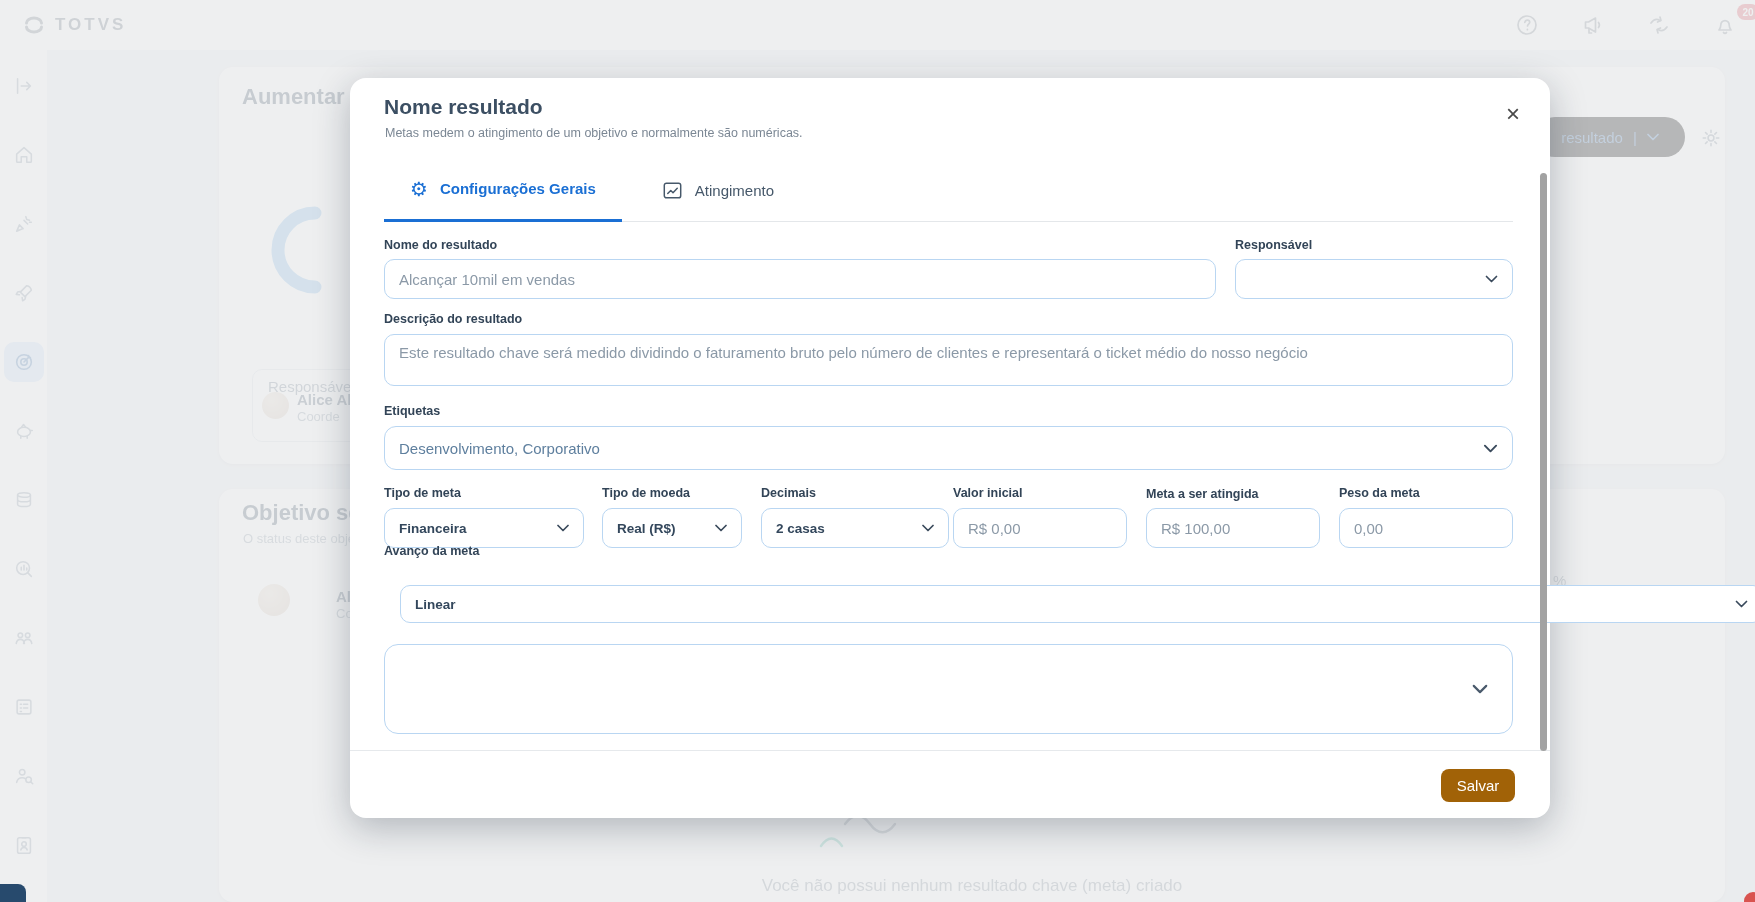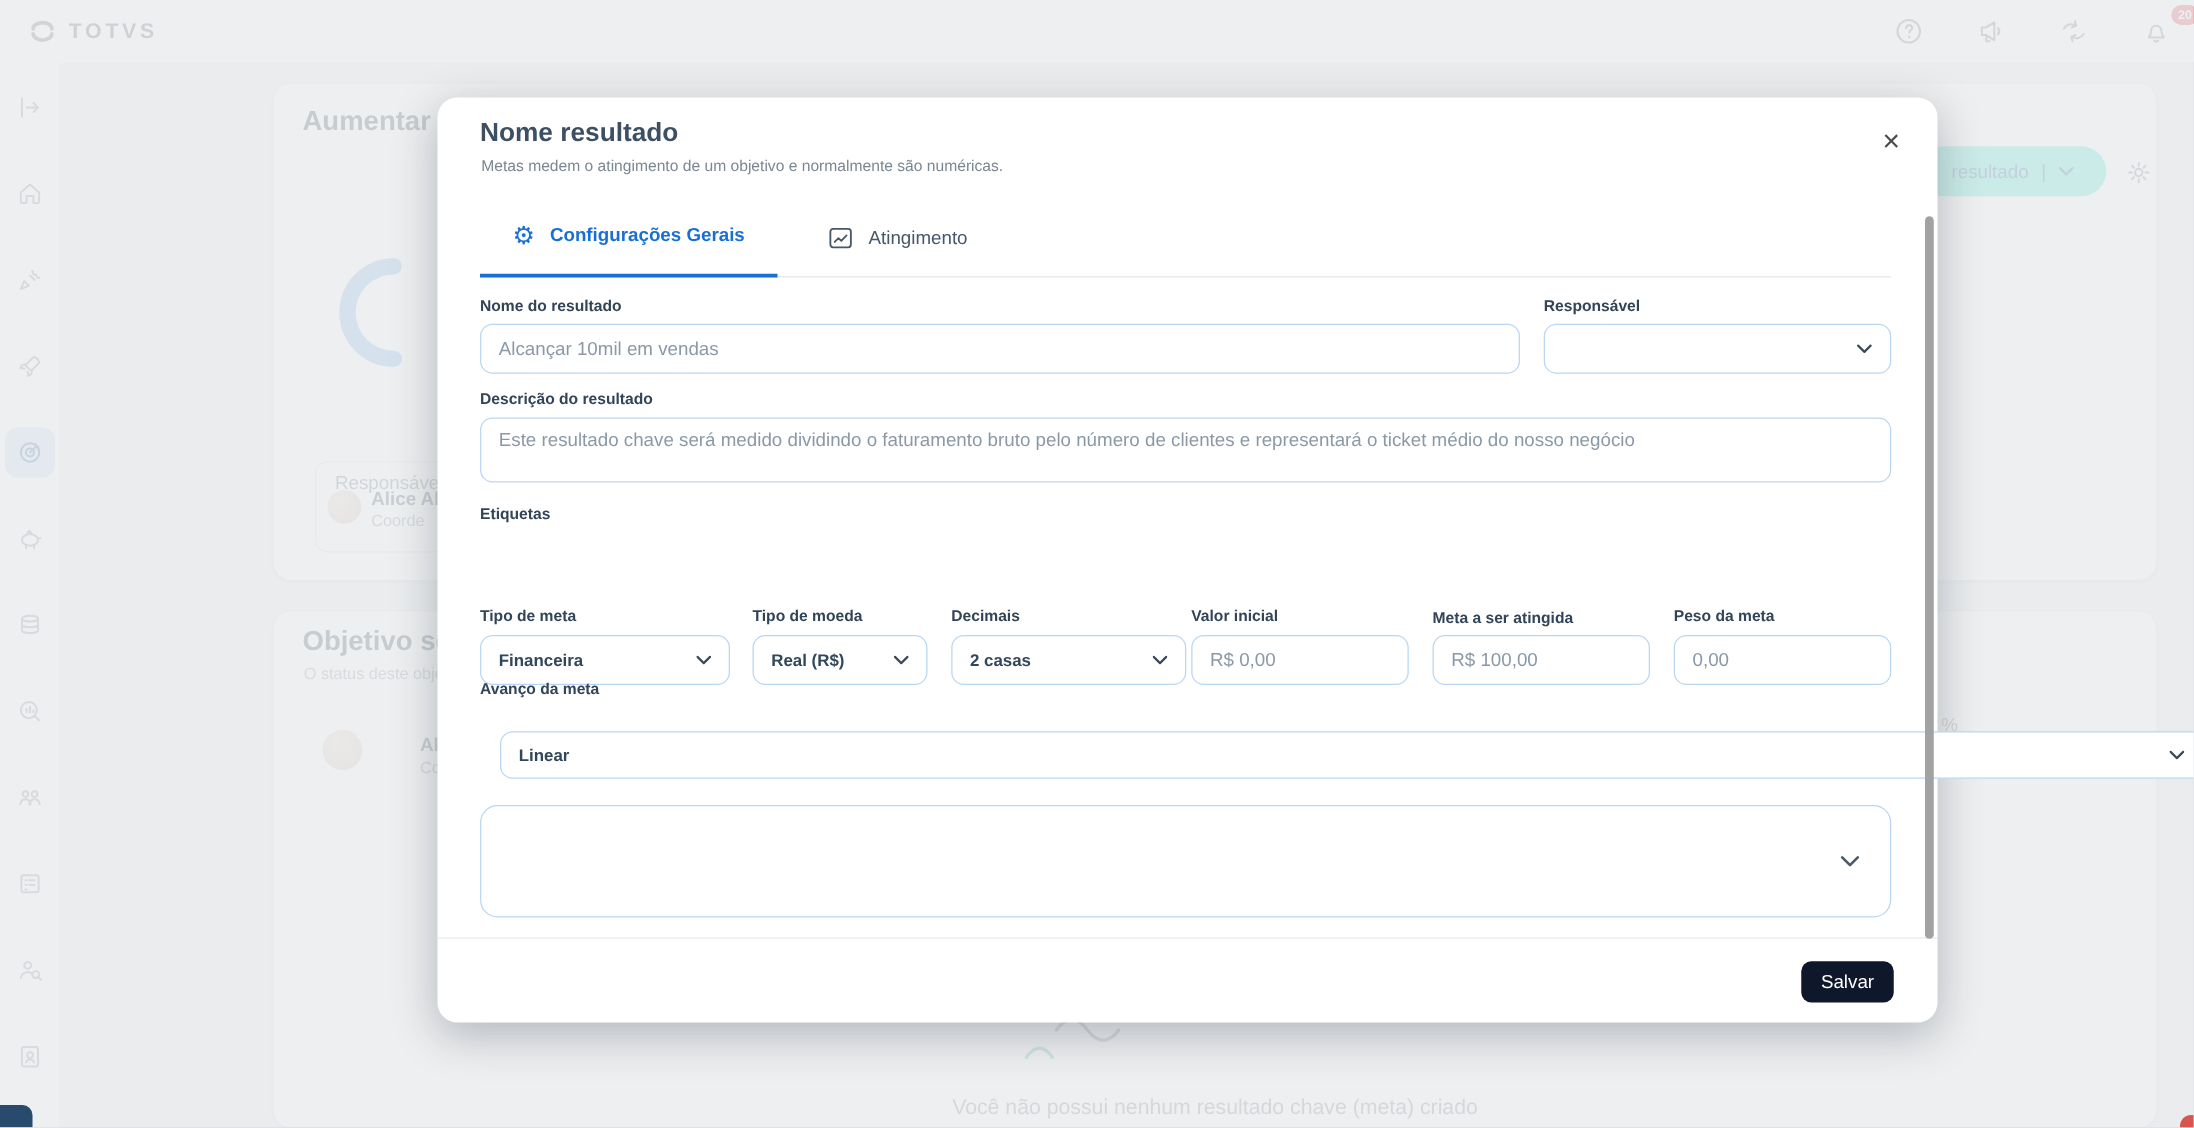--- a/index.html
+++ b/index.html
@@ -22,21 +22,21 @@
   .side-item.active{background:#cfe2f8;color:#4d7fb6;}
   .card{background:#ffffff;border-radius:14px;box-shadow:0 1px 3px rgba(40,60,80,.10);}
   .card1{left:219px;top:67px;width:1506px;height:397px;}
   .card2{left:219px;top:489px;width:1506px;height:413px;}
   .bg-title{font-size:22px;font-weight:bold;color:#4e6173;}
   .owner-card{left:252px;top:369px;width:340px;height:73px;background:#fff;border:1px solid #dfe4e9;border-radius:10px;}
   .owner-label{left:268px;top:378px;font-size:15px;color:#7c8b99;}
   .avatar{border-radius:50%;background:radial-gradient(circle at 35% 30%,#efe4d8,#d9c9bb);}
   .owner-name{font-size:15px;font-weight:bold;color:#5b6c7e;}
   .owner-role{font-size:13px;color:#93a1ae;}
-  .pill{left:1535px;top:117px;width:150px;height:40px;border-radius:20px;background:#5eead4;color:#3f72ab;
+  .pill{left:1535px;top:117px;width:150px;height:40px;border-radius:20px;background:#000000;color:#3f72ab;
         font-size:15px;display:flex;align-items:center;justify-content:center;gap:10px;}
   .bg-gear{left:1700px;top:127px;color:#8a97a5;}
   .empty-text{left:219px;top:876px;width:1506px;text-align:center;font-size:17px;color:#8a95a1;}
   .pct-frag{left:1553px;top:572px;font-size:15px;color:#8593a1;}
   .overlay{left:0;top:0;width:1755px;height:902px;background:rgba(233,234,236,0.78);}
 
   
   .modal{left:350px;top:78px;width:1200px;height:740px;background:#fff;border-radius:16px;
          box-shadow:0 10px 36px rgba(20,35,55,.28);z-index:10;}
   .m-title{left:34px;top:17px;font-size:21px;font-weight:bold;color:#3c4f63;}
@@ -55,21 +55,21 @@
        align-items:center;padding:0 14px;color:#33475c;}
   .sel .chev{margin-left:auto;color:#3a4a5c;}
   .sel-strong{font-size:13.5px;font-weight:bold;color:#33475c;}
   .sel-tag{font-size:15px;color:#5e7f9e;}
   .plan-box{left:34px;top:566px;width:1129px;height:90px;border:1px solid #b9d6f2;border-radius:14px;
             display:flex;align-items:center;padding:0 24px;}
   .plan-title{font-size:18px;font-weight:bold;color:#3c4f63;margin-bottom:7px;}
   .plan-desc{font-size:12.5px;color:#5a6b7c;}
   .m-footer{left:0;top:672px;width:1200px;height:68px;border-top:1px solid #e6e9ec;}
   .save-btn{position:absolute;right:35px;top:18px;width:74px;height:33px;border:none;border-radius:8px;
-            background:#0f172a;color:#fff;font-size:15px;cursor:pointer;}
+            background:#a16207;color:#fff;font-size:15px;cursor:pointer;}
   .m-scroll{right:3px;top:95px;width:7px;height:578px;background:#a2a2a2;border-radius:4px;}
 
   .bl-widget{left:0;top:884px;width:26px;height:18px;background:#274a6d;border-radius:0 8px 0 0;z-index:12;}
   .br-widget{left:1744px;top:892px;width:18px;height:18px;background:#d9534f;border-radius:50%;z-index:12;}
 </style>
 </head>
 <body>
 
 <div class="stage">
 
@@ -266,20 +266,28 @@
           <svg width="13" height="8" viewBox="0 0 12 8">
             <path d="M1 1.5 6 6.5 11 1.5"></path>
           </svg>
         </span>
     </div>
 
     <label class="f-label" style="left:34px;top:234px;">Descrição do resultado</label>
     <textarea class="inp" style="left: 34px; top: 256px; width: 1129px; height: 52px;" placeholder="Este resultado chave será medido dividindo o faturamento bruto pelo número de clientes e representará o ticket médio do nosso negócio"></textarea>
 
     <label class="f-label" style="left:34px;top:326px;">Etiquetas</label>
+    <div class="sel" style="left:34px;top:348px;width:1129px;height:44px;border-radius:12px;">
+      <span class="sel-tag">Desenvolvimento, Corporativo</span>
+      <span class="chev stroke-ico">
+          <svg width="15" height="9" viewBox="0 0 12 8">
+            <path d="M1 1.5 6 6.5 11 1.5"></path>
+          </svg>
+        </span>
+    </div>
 
     <label class="f-label" style="left:34px;top:408px;">Tipo de meta</label>
     <div class="sel" style="left:34px;top:430px;width:200px;height:40px;">
       <span class="sel-strong">Financeira</span>
       <span class="chev stroke-ico">
           <svg width="12" height="8" viewBox="0 0 12 8">
             <path d="M1 1.5 6 6.5 11 1.5"></path>
           </svg>
         </span>
     </div>

